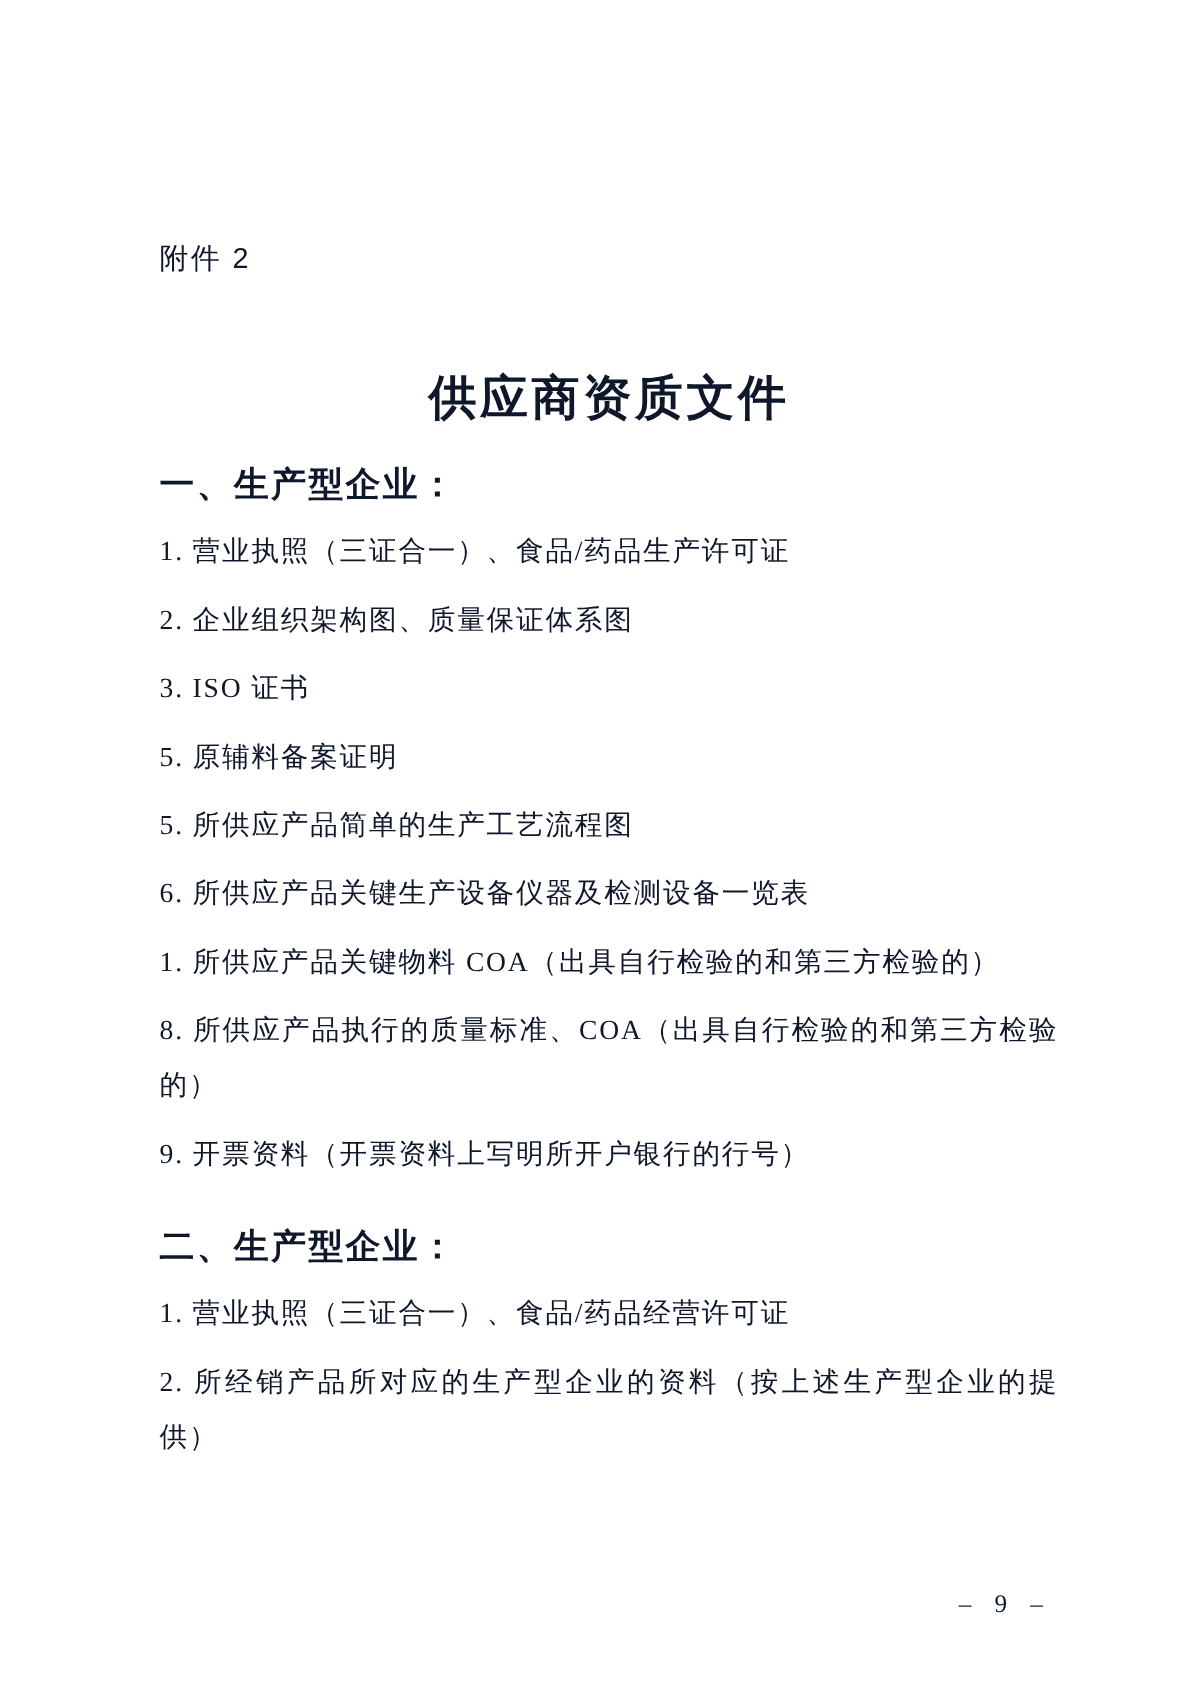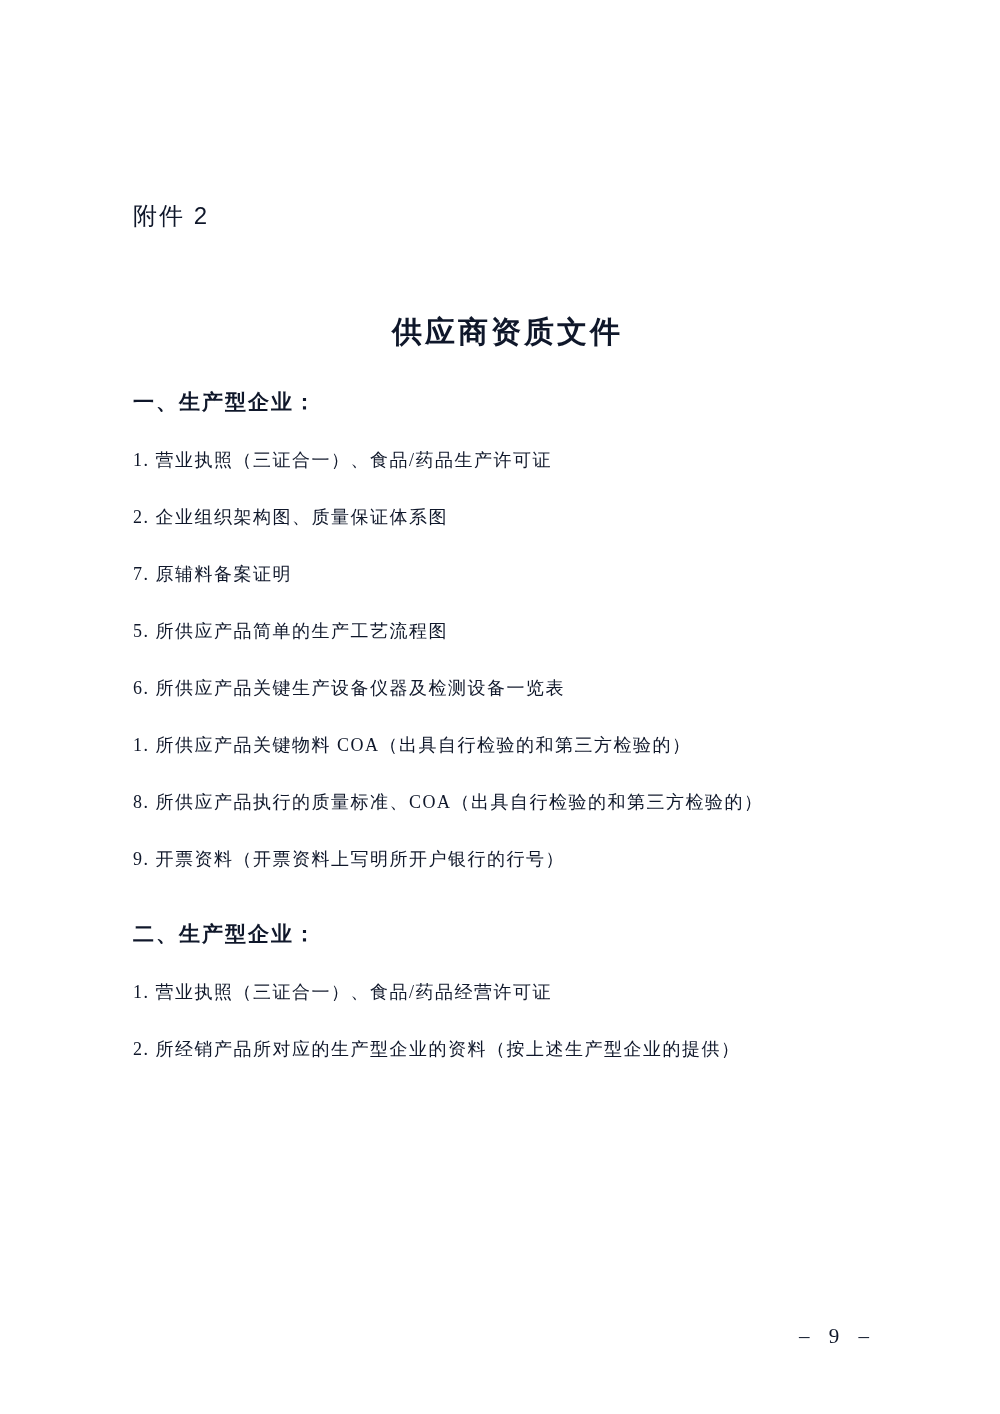--- a/index.html
+++ b/index.html
@@ -23,47 +23,47 @@
   }
   .attachment {
     font-family: "Liberation Sans", "DejaVu Sans", sans-serif;
     font-size: 24px;
     line-height: 30px;
     letter-spacing: 2px;
   }
   .doc-title {
     margin: 76px 0 0 0;
     text-align: center;
-    font-size: 30px;
+    font-size: 40px;
     line-height: 50px;
     font-weight: bold;
     letter-spacing: 3px;
     font-family: "Liberation Serif", "DejaVu Serif", serif;
   }
   .doc-subtitle {
     margin-top: 19px;
     text-align: center;
     font-size: 23px;
     line-height: 30px;
     letter-spacing: 6px;
   }
   .section-heading {
     margin: 31px 0 17px 0;
-    font-family: Liberation Mono, monospace;
-    font-size: 21px;
+    font-family: Liberation Serif, serif;
+    font-size: 29px;
     line-height: 32px;
     font-weight: bold;
     letter-spacing: 2px;
   }
   .section-heading.second {
     margin-top: 38px;
   }
   .item {
     margin: 0 0 11px 0;
-    font-size: 18px;
+    font-size: 23px;
     line-height: 46px;
     letter-spacing: 1.5px;
     text-align: justify;
   }
   .page-number {
     position: absolute;
     top: 1308px;
     right: 124px;
     font-size: 21px;
     line-height: 26px;
@@ -78,21 +78,22 @@
 
     <div class="attachment">附件 2</div>
 
     <h1 class="doc-title">供应商资质文件</h1>
 
 
     <h2 class="section-heading">一、生产型企业：</h2>
 
     <p class="item">1. 营业执照（三证合一）、食品/药品生产许可证</p>
     <p class="item">2. 企业组织架构图、质量保证体系图</p>
-    <p class="item">7. 原辅料备案证明</p>
+    <p class="item">3. ISO 证书</p>
+    <p class="item">5. 原辅料备案证明</p>
     <p class="item">5. 所供应产品简单的生产工艺流程图</p>
     <p class="item">6. 所供应产品关键生产设备仪器及检测设备一览表</p>
     <p class="item">1. 所供应产品关键物料 COA（出具自行检验的和第三方检验的）</p>
     <p class="item">8. 所供应产品执行的质量标准、COA（出具自行检验的和第三方检验的）</p>
     <p class="item">9. 开票资料（开票资料上写明所开户银行的行号）</p>
 
     <h2 class="section-heading second">二、生产型企业：</h2>
 
     <p class="item">1. 营业执照（三证合一）、食品/药品经营许可证</p>
     <p class="item">2. 所经销产品所对应的生产型企业的资料（按上述生产型企业的提供）</p>

